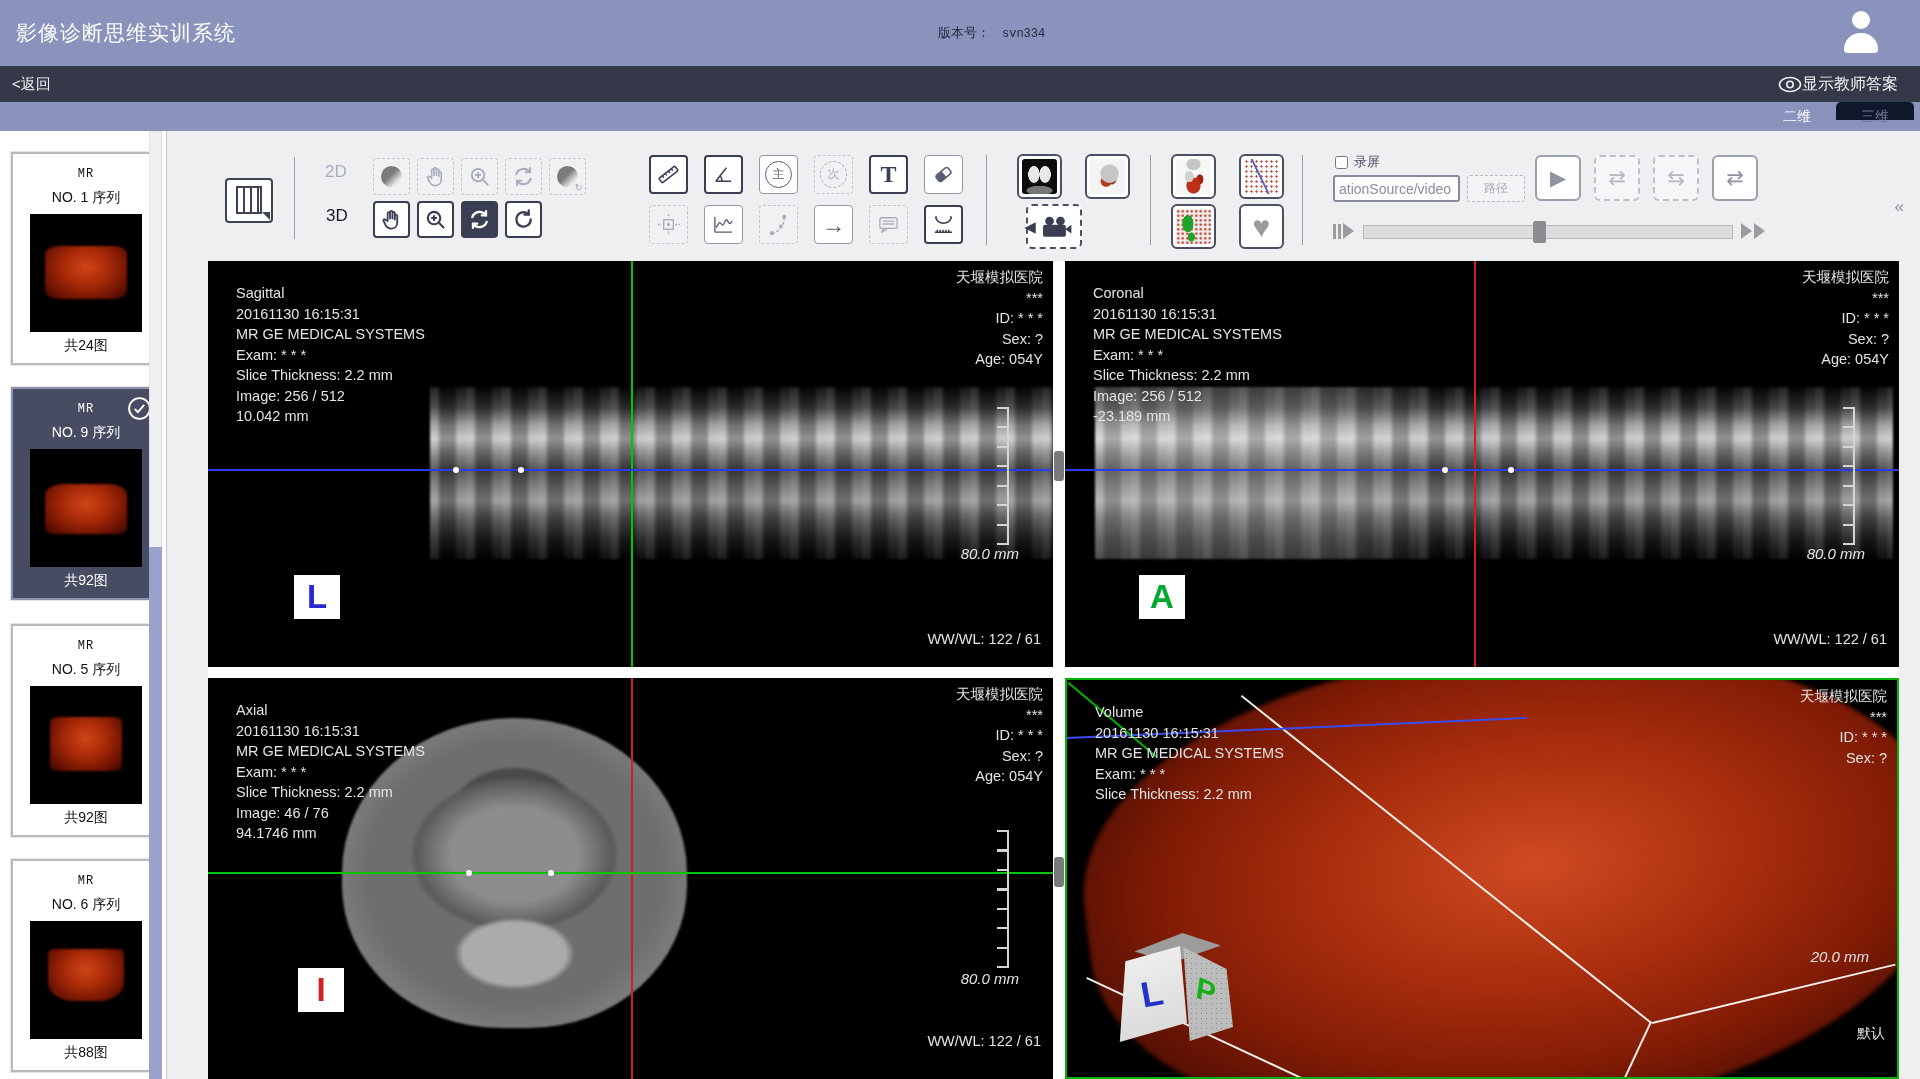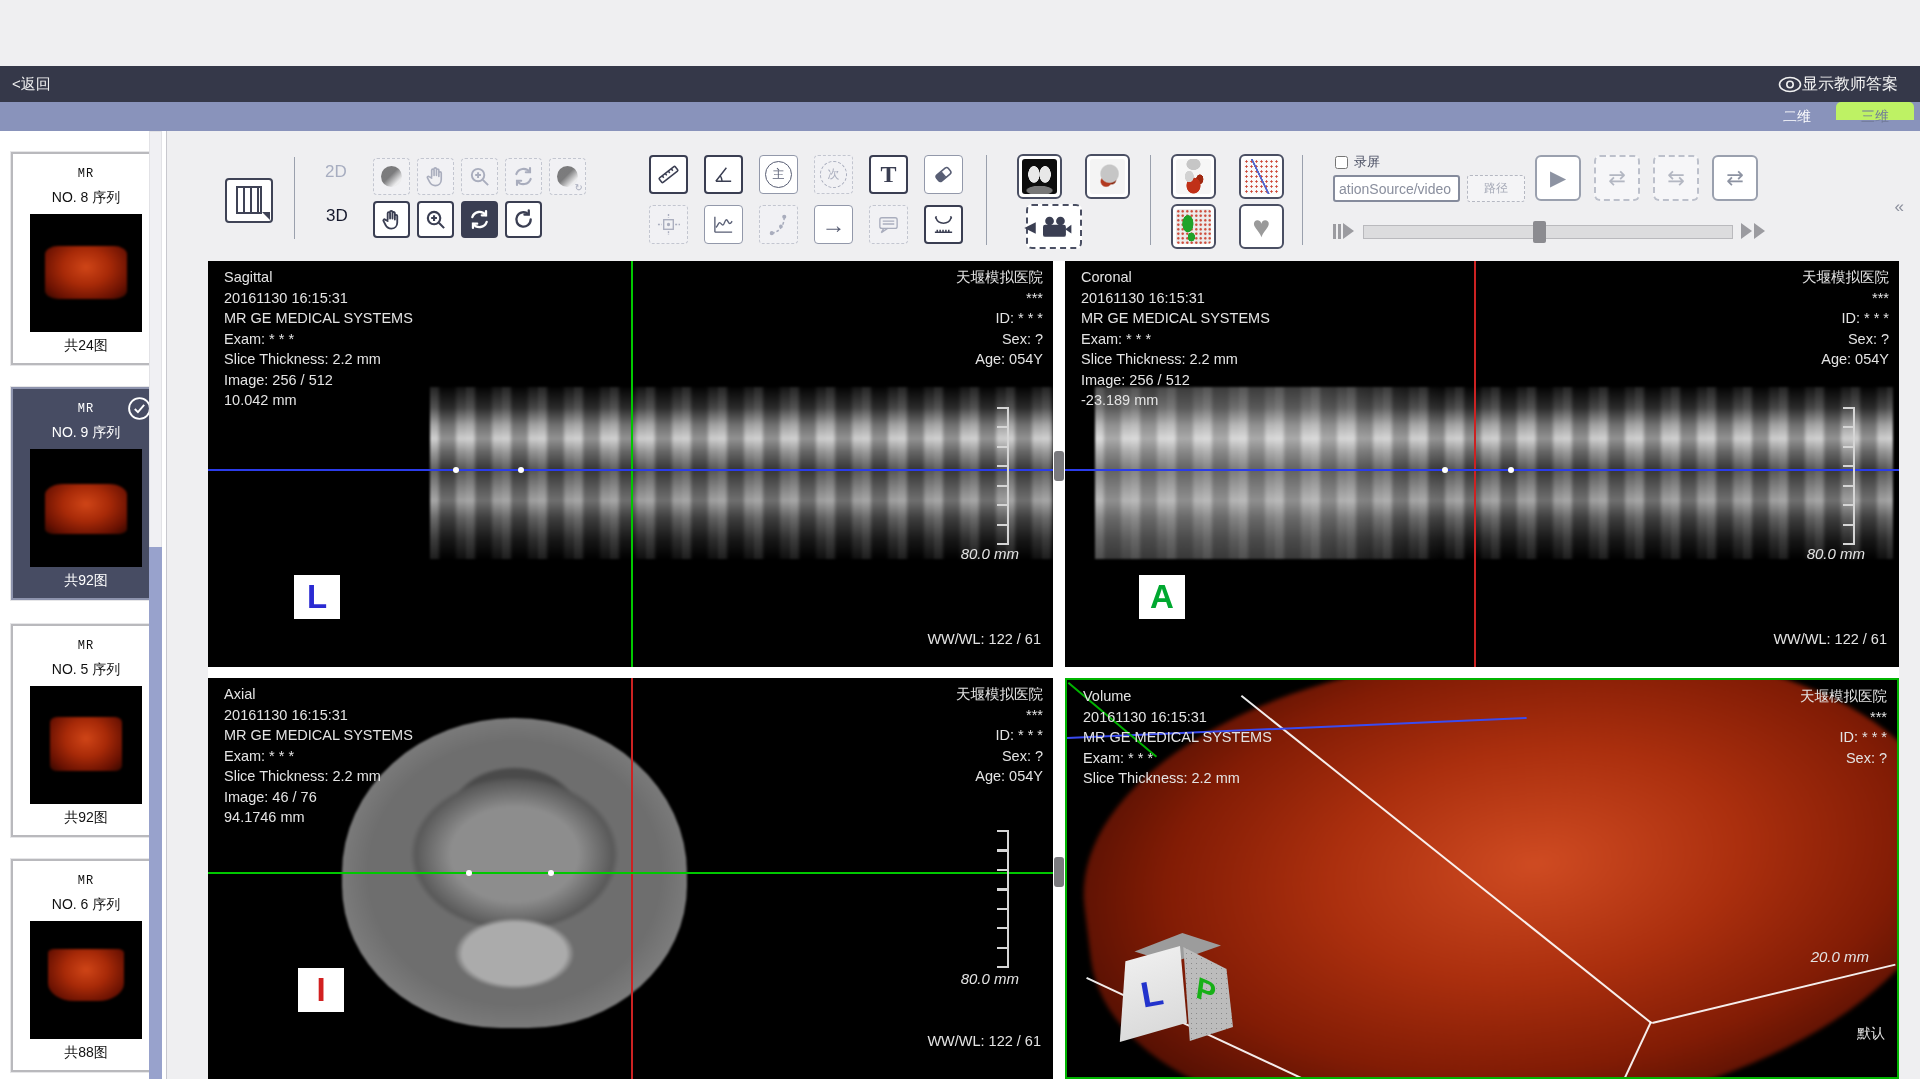--- a/index.html
+++ b/index.html
@@ -18,21 +18,21 @@
   
   .nav{position:absolute;top:66px;left:0;right:0;height:36px;background:#353849;z-index:40;}
   .nav-back{position:absolute;left:12px;top:0;line-height:36px;color:#f0f0f0;font-size:15px;cursor:pointer;}
   .nav-answer{position:absolute;right:22px;top:0;height:36px;display:flex;align-items:center;color:#f0f0f0;font-size:16px;cursor:pointer;}
   .nav-answer svg{width:24px;height:17px;}
 
   
   .tabs{position:absolute;top:102px;left:0;right:0;height:29px;background:#8993bb;z-index:40;}
   .tab{position:absolute;top:0;height:18px;width:78px;text-align:center;line-height:29px;font-size:14px;cursor:pointer;}
   .tab-2d{right:84px;color:#fff;}
-  .tab-3d{right:6px;background:#bef264;color:#707a99;border-radius:5px 5px 0 0;}
+  .tab-3d{right:6px;background:#0f172a;color:#707a99;border-radius:5px 5px 0 0;}
 
   
   .sidebar{position:absolute;left:0;top:131px;bottom:0;width:167px;background:#fff;border-right:1px solid #c8c8ce;box-sizing:border-box;z-index:20;}
   .series-card{position:absolute;left:11px;width:150px;height:213px;background:#fff;border:2px solid #b9b9bd;outline:1px solid #e6e6e8;box-sizing:border-box;text-align:center;color:#111;cursor:pointer;}
   .sc-0{top:21px;} .sc-1{top:256px;} .sc-2{top:493px;} .sc-3{top:728px;}
   .series-card.selected{background:#474c63;border-color:#8d93ad;color:#fff;}
   .sc-mod{margin-top:13px;font-size:12px;letter-spacing:1px;font-family:"Liberation Mono","DejaVu Sans Mono",monospace;}
   .sc-name{margin-top:8px;font-size:14px;}
   .sc-thumb{position:relative;width:112px;height:118px;background:#000;margin:7px auto 0;overflow:hidden;}
   .sc-blob{position:absolute;left:13%;right:13%;top:27%;height:45%;border-radius:16%;filter:blur(1px);
@@ -122,21 +122,21 @@
   .vgap-v{position:absolute;left:845px;top:0;bottom:0;width:12px;background:#fff;}
   .vgap-h{position:absolute;left:0;right:0;top:406px;height:11px;background:#fff;}
   .vhandle{position:absolute;left:846px;width:10px;height:30px;background:#7a7a7e;border-radius:3px;cursor:pointer;z-index:8;}
   #h1{top:190px;} #h2{top:596px;}
   .vp{position:absolute;background:#000;overflow:hidden;color:#e3e3e3;}
   #vp-sag{left:0;top:0;width:845px;height:406px;}
   #vp-cor{left:857px;top:0;width:834px;height:406px;}
   #vp-ax{left:0;top:417px;width:845px;bottom:0;}
   #vp-vol{left:857px;top:417px;width:834px;bottom:0;border:2px solid #00b400;box-sizing:border-box;padding-left:8px;}
   .meta{position:absolute;top:6px;font-size:14.5px;line-height:20.5px;z-index:6;}
-  .meta.l{left:16px;} .meta.r{right:10px;text-align:right;}
+  .meta.l{left:28px;margin-top:16px;} .meta.r{right:10px;text-align:right;}
   .xline{position:absolute;z-index:4;}
   .xl-gv{left:423px;top:0;bottom:0;width:2px;background:#00c800;}
   .xl-bh{left:0;right:0;top:208px;height:2px;background:#2b3cea;}
   .xl-rv-cor{left:409px;top:0;bottom:0;width:2px;background:#cc2222;}
   .xl-rv-ax{left:423px;top:0;bottom:0;width:2px;background:#cc2222;}
   .xl-gh-ax{left:0;right:0;top:194px;height:2px;background:#00c800;}
   .dot{position:absolute;width:6px;height:6px;border-radius:50%;background:#fff;filter:blur(.4px);z-index:5;}
   .ruler{position:absolute;right:44px;width:10px;height:138px;border-right:2px solid #d5d5d5;z-index:5;
          background:repeating-linear-gradient(to bottom,#d5d5d5 0 2px,transparent 2px 19.5px);}
   .ruler-label{position:absolute;right:34px;font-style:italic;font-size:15px;z-index:6;}
@@ -181,41 +181,48 @@
               clip-path:polygon(8% 6%,88% 28%,100% 86%,20% 100%);}
   .cube-right span{color:#17b017;font-size:30px;font-weight:bold;transform:rotate(8deg) skewY(14deg);}
   .vol-depth{position:absolute;right:28px;top:268px;font-style:italic;font-size:15px;z-index:6;}
   .vol-preset{position:absolute;right:12px;bottom:34px;font-size:14px;z-index:6;}
 </style>
 </head>
 <body>
 
 <div class="app">
 
+  <div class="hdr">
+    <div class="hdr-title">影像诊断思维实训系统</div>
+    <div class="hdr-ver">
+      <span>版本号：</span><span class="val">svn334</span>
+    </div>
+    <div class="avatar"></div>
+  </div>
 
   <div class="nav">
     <div class="nav-back">&lt;返回</div>
     <div class="nav-answer">
       <svg viewBox="0 0 24 16" fill="none" stroke="currentColor" stroke-width="1.6">
         <ellipse cx="12" cy="8" rx="10.5" ry="7"></ellipse>
           <circle cx="12" cy="8" r="3.2"></circle>
       </svg>
       <span>显示教师答案</span>
     </div>
   </div>
 
   <div class="tabs">
     <div class="tab tab-2d">二维</div>
     <div class="tab tab-3d">三维</div>
   </div>
 
   <div class="sidebar">
     <div class="series-card sc-0">
       <div class="sc-mod">MR</div>
-      <div class="sc-name">NO. 8 序列</div>
+      <div class="sc-name">NO. 1 序列</div>
       <div class="sc-thumb">
           <div class="sc-blob"></div>
         </div>
       <div class="sc-count">共24图</div>
     </div>
     <div class="series-card sc-1 selected">
       <svg class="sc-check" viewBox="0 0 24 24" fill="none" stroke="currentColor" stroke-width="1.8">
         <circle cx="12" cy="12" r="10"></circle>
           <path d="M7.5 12.5l3 3 6-7"></path>
       </svg>

